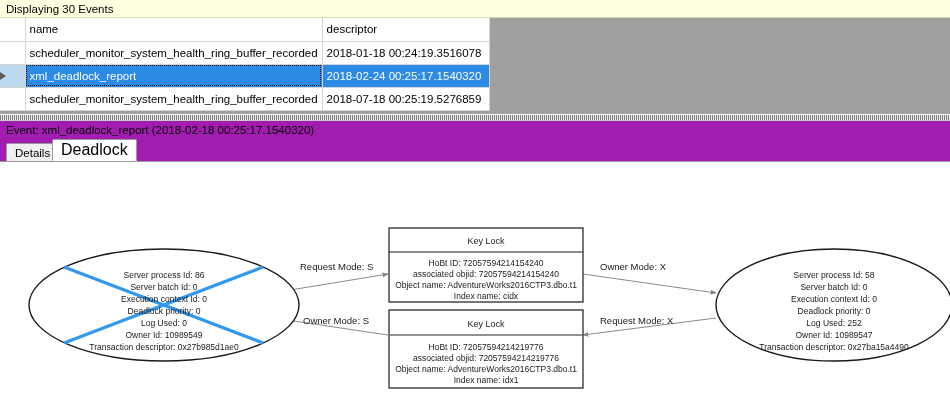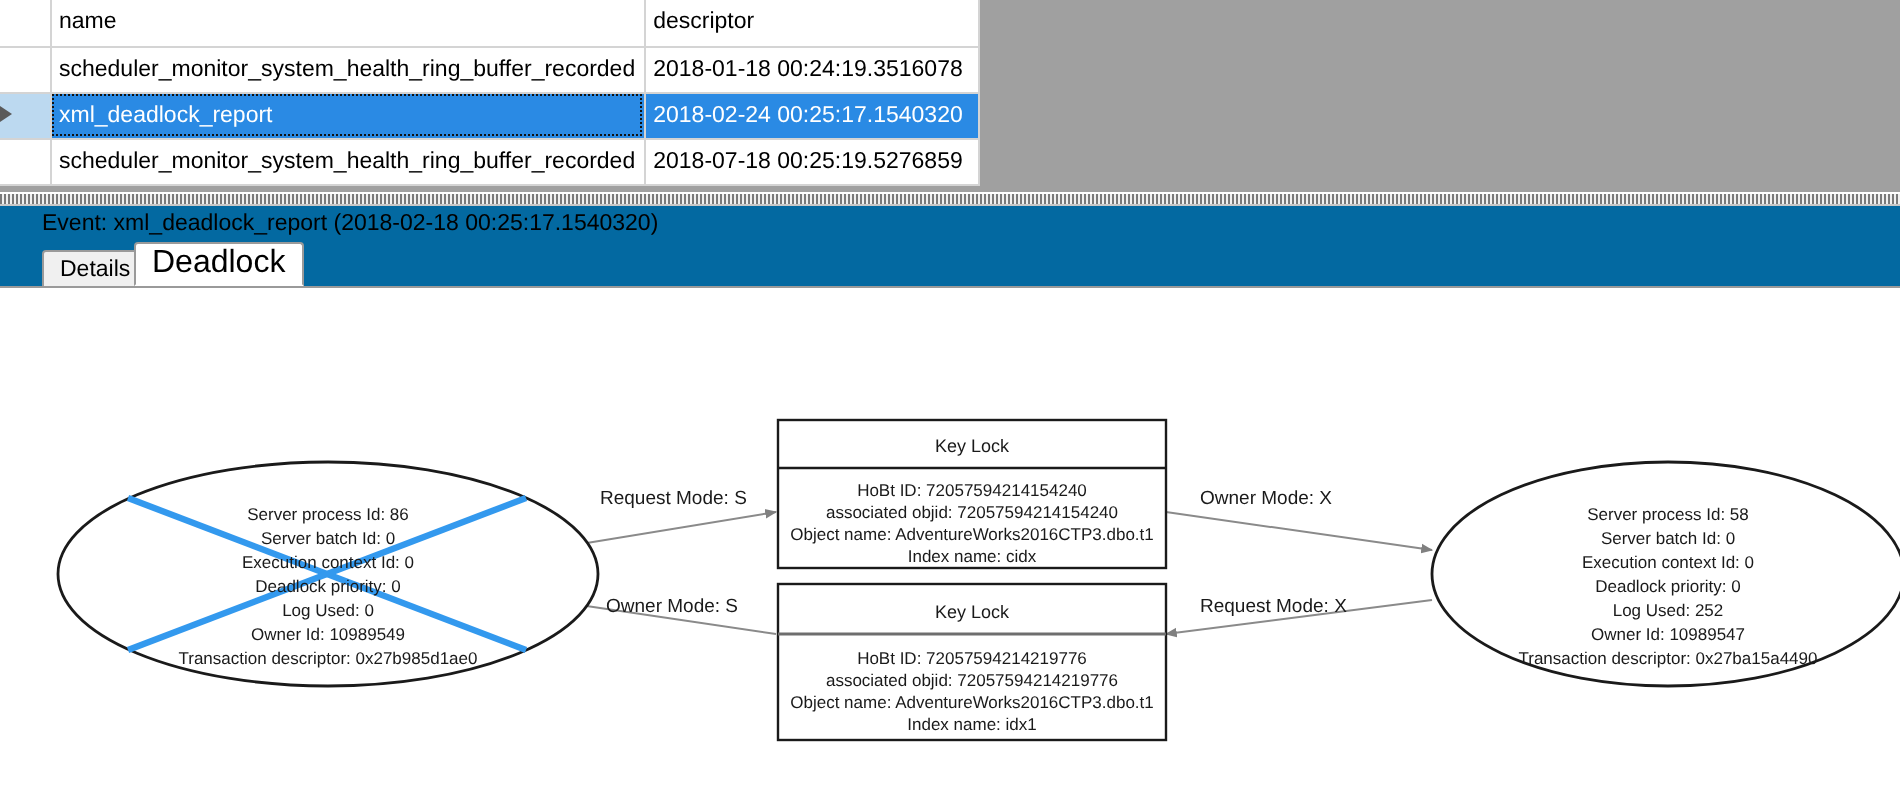--- a/index.html
+++ b/index.html
@@ -95,22 +95,21 @@
     background:
       repeating-linear-gradient(90deg, #7a7a7a 0 1px, #f0f0f0 1px 2px) ,
       #efefef;
     background-size: 2px 2px;
     border-top: 1px solid #ffffff;
     border-bottom: 1px solid #c8c8c8;
   }
 
   
   .detail {
-    background: #0369a1;
-    padding-left: 15px;
+    background: #a21caf;
   }
   .event-label {
     padding: 3px 6px 4px 6px;
     font-size: 11.5px;
   }
   .tabstrip {
     position: relative;
     height: 21px;
     padding-left: 6px;
     box-sizing: border-box;
@@ -167,20 +166,23 @@
     font-family: "Liberation Sans", sans-serif;
     font-size: 9.5px;
     fill: #1a1a1a;
   }
 </style>
 </head>
 <body>
 
 <div id="app">
 
+  <div class="banner">
+    <span>Displaying 30 Events</span>
+  </div>
 
   <div class="grid-wrap">
     <table class="grid">
       <thead>
         <tr>
           <th class="col-sel"></th>
           <th class="col-name">name</th>
           <th class="col-ts">descriptor</th>
         </tr>
       </thead>

